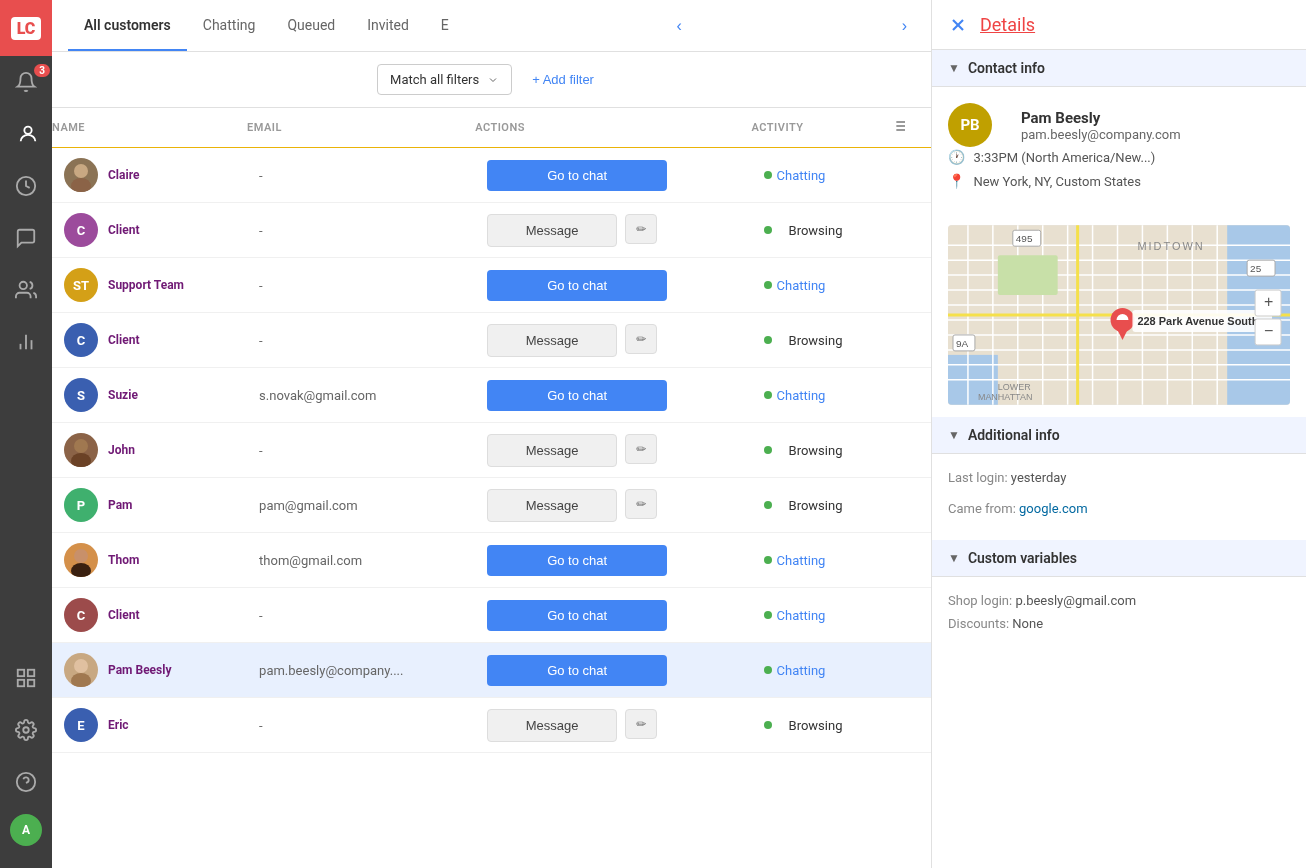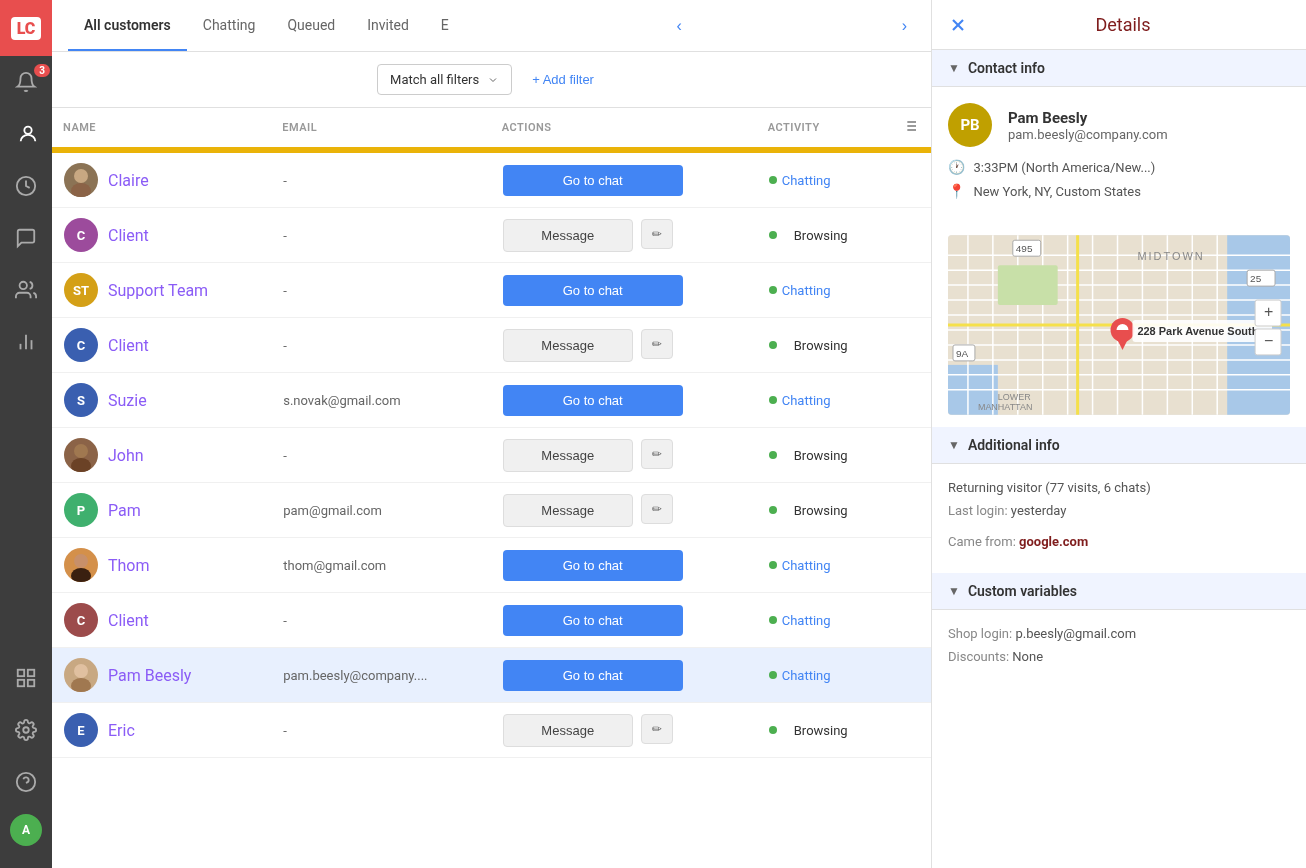--- a/index.html
+++ b/index.html
@@ -157,27 +157,27 @@
       flex: 1;
       overflow-y: auto;
       background: white;
     }
     table {
       width: 100%;
       border-collapse: collapse;
     }
     thead th {
       text-align: left;
-      padding: 10px 11px;
+      padding: 10px 0;
       font-size: 11px;
       color: #999;
       font-weight: 600;
       letter-spacing: 0.5px;
       text-transform: uppercase;
-      border-bottom: 6px solid #eab308;
+      border-bottom: 1px solid #eab308;
       background: white;
       position: sticky;
       top: 0;
     }
     thead th:last-child { width: 40px; }
     tbody tr {
       border-bottom: 1px solid #f0f0f0;
       cursor: pointer;
     }
     tbody tr.selected { background: #e8f0fe; }
@@ -196,21 +196,21 @@
       border-radius: 50%;
       flex-shrink: 0;
       display: flex;
       align-items: center;
       justify-content: center;
       font-weight: 700;
       font-size: 13px;
       color: white;
       overflow: hidden;
     }
-    .name-text { font-weight: 400; color: #8b5cf6; font-size: 16px; }
+    .name-text { font-weight: 700; color: #701a75; font-size: 12px; }
     .email-text { color: #666; font-size: 13px; }
     .btn-go-chat {
       background: #4285f4;
       color: white;
       border: none;
       border-radius: 4px;
       padding: 8px 24px;
       cursor: pointer;
       font-size: 13px;
       font-weight: 500;
@@ -271,21 +271,21 @@
     .details-close-btn {
       background: none;
       border: none;
       cursor: pointer;
       color: #4285f4;
       font-size: 18px;
       margin-right: 12px;
       display: flex;
       align-items: center;
     }
-    .details-title { font-size: 18px; color: #7f1d1d; font-weight: 400; flex: 1; text-align: center; margin-right: 24px; }
+    .details-title { font-size: 18px; color: #ef4444; font-weight: 400; flex: 1; margin-right: 24px; text-decoration: underline; }
 
     .section-header {
       display: flex;
       align-items: center;
       gap: 8px;
       padding: 10px 16px;
       background: #f0f4ff;
       cursor: pointer;
       font-size: 14px;
       font-weight: 600;
@@ -293,22 +293,22 @@
       border-bottom: 1px solid #e0e0e0;
     }
     .section-chevron { color: #666; font-size: 12px; }
 
     .contact-info-content {
       padding: 16px;
     }
     .contact-person {
       display: flex;
       align-items: center;
-      gap: 16px;
-      margin-bottom: 12px;
+      gap: 29px;
+      margin-bottom: 2px;
     }
     .contact-avatar-large {
       width: 44px;
       height: 44px;
       border-radius: 50%;
       background: #c0a000;
       display: flex;
       align-items: center;
       justify-content: center;
       color: white;
@@ -345,21 +345,21 @@
 
     .additional-info-content {
       padding: 16px;
     }
     .info-row {
       margin-bottom: 8px;
       font-size: 13px;
       color: #555;
     }
     .info-label { color: #888; }
-    .info-link { color: #7f1d1d; text-decoration: none; font-weight: bold; }
+    .info-link { color: #0369a1; text-decoration: none; }
     .info-value { color: #333; font-weight: 500; }
 
     .custom-variables-content {
       padding: 16px;
     }
 
     
     ::-webkit-scrollbar { width: 6px; }
     ::-webkit-scrollbar-track { background: #f1f1f1; }
     ::-webkit-scrollbar-thumb { background: #ccc; border-radius: 3px; }
@@ -823,23 +823,20 @@
       <text x="68" y="17" font-size="10" fill="#555" font-family="sans-serif">495</text>
     </svg>
   </div>
 
   <div class="section-header">
     <span class="section-chevron">▼</span>
     <span>Additional info</span>
   </div>
   <div class="additional-info-content">
     <div class="info-row">
-      <span>Returning visitor (77 visits, 6 chats)</span>
-    </div>
-    <div class="info-row">
       <span class="info-label">Last login:</span>
       <span> </span>
       <span>yesterday</span>
     </div>
     <div style="height:8px;"></div>
     <div class="info-row">
       <span class="info-label">Came from:</span>
       <span> </span>
       <a href="#" class="info-link">google.com</a>
     </div>

